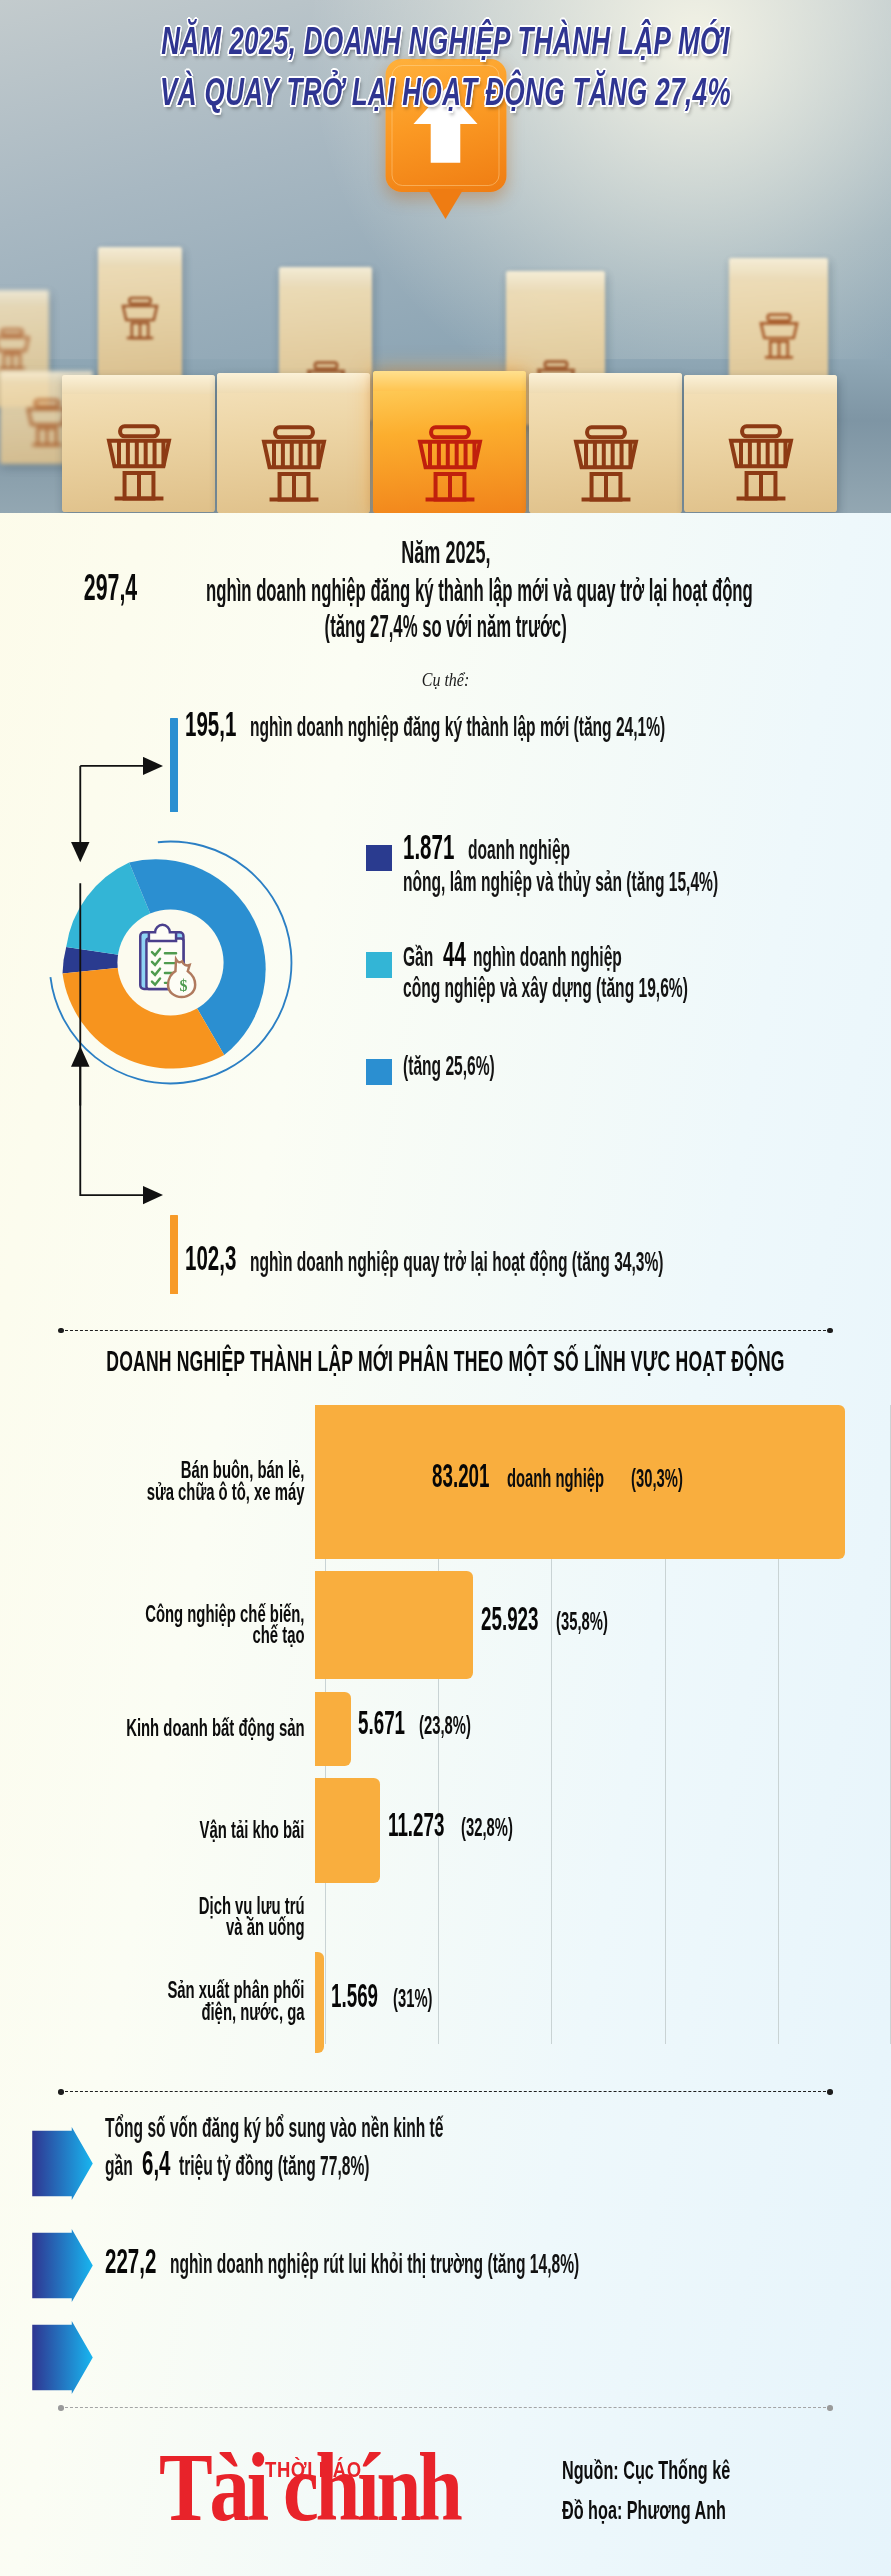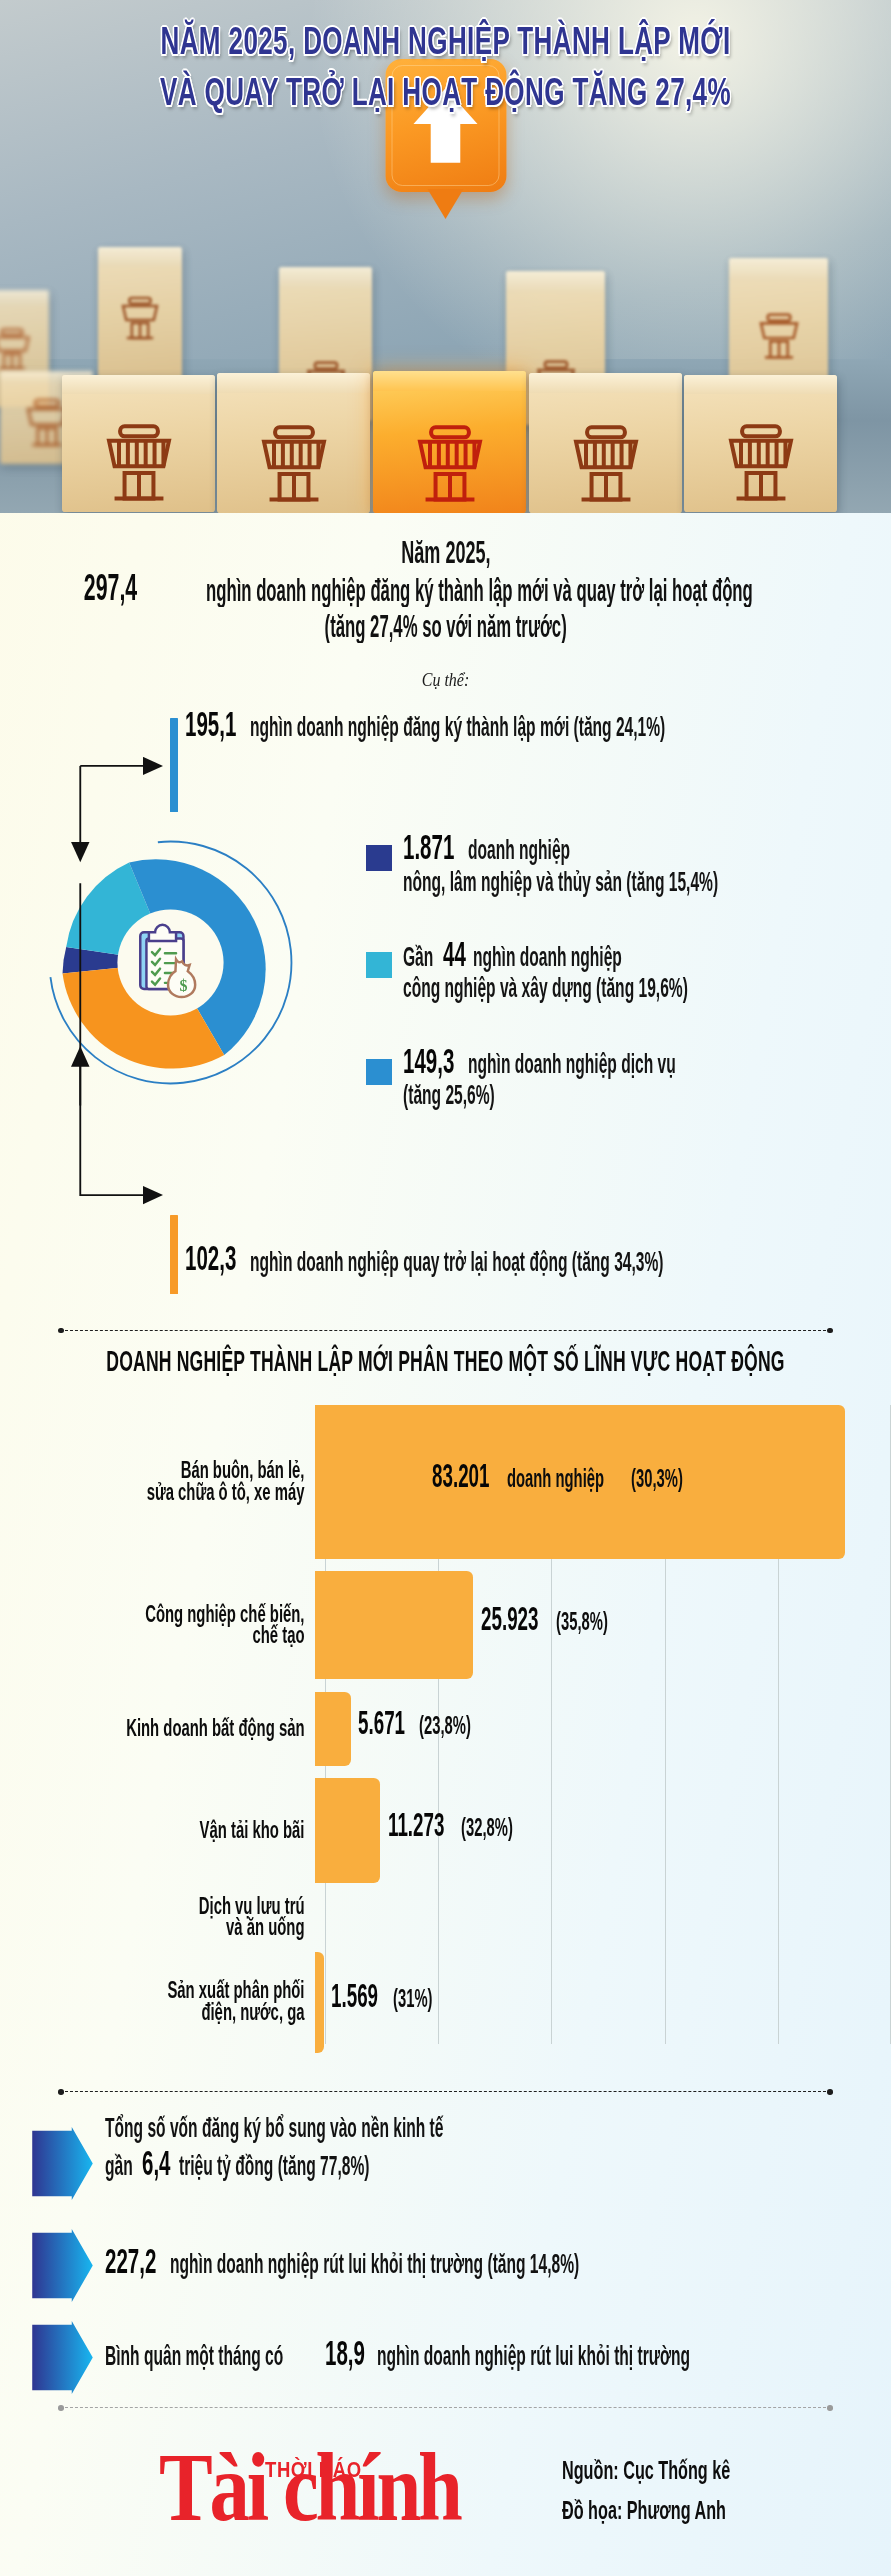--- a/index.html
+++ b/index.html
@@ -40,21 +40,21 @@
     background:linear-gradient(165deg,#ffb13c 0%,#fb9a24 45%,#ef7c12 100%);
     box-shadow:0 6.2px 16px rgba(180,90,10,.35); }
   .bubble:after { content:""; position:absolute; left:50%; bottom:-27px;
     transform:translateX(-50%); width:0;height:0;
     border-left:18.5px solid transparent; border-right:18.5px solid transparent;
     border-top:30px solid #ef7c12; }
   .bubble-inner { position:absolute; inset:6.2px; border-radius:11px;
     border:1.9px solid rgba(255,220,160,.45); }
   .uparrow { position:absolute; left:50%; top:28px; transform:translateX(-50%); }
 
-  .hero-title { position:absolute; left:0; right:0; top:17.3px; text-align:center; z-index:9; }
+  .hero-title { position:absolute; left:0; right:0; top:17.3px; text-align:center; z-index:9;font-style:italic; }
   .hero-title .ln { display:block;
     font-family:"Liberation Sans", sans-serif;
     font-weight:bold; font-size:28px; letter-spacing:0.4px; line-height:1.32;
     color:#2f3591; transform:scaleY(1.38) scaleX(.93); transform-origin:center top;
     text-shadow:
       -1.5px 0 0 #fff, 1.5px 0 0 #fff, 0 -1.5px 0 #fff, 0 1.5px 0 #fff,
       -1.2px -1.2px 0 #fff, 1.2px -1.2px 0 #fff, -1.2px 1.2px 0 #fff, 1.2px 1.2px 0 #fff,
       1.9px 2.5px 3.1px rgba(0,0,0,.32);
     margin-bottom:13.6px; }
 
@@ -409,22 +409,20 @@
           <div class="lg-text">
             <div><span class="norm">Gần</span>
               <span class="big">44</span>
               <span class="norm">nghìn doanh nghiệp</span></div>
             <div class="lg-line2"><span class="norm">công nghiệp và xây dựng (tăng 19,6%)</span></div>
           </div>
         </div>
         <div class="lg-item">
           <div class="swatch" style="background:#2b8fd1"></div>
           <div class="lg-text">
-            <div><span class="big">149,3</span>
-              <span class="norm">nghìn doanh nghiệp dịch vụ</span></div>
             <div class="lg-line2"><span class="norm">(tăng 25,6%)</span></div>
           </div>
         </div>
       </div>
     </div>
 
     <div class="sec-back">
       <div class="vbar-orange"></div>
       <div style="padding-top:35px;">
         <span class="big">102,3</span>
@@ -575,25 +573,20 @@
           <svg width="63" height="73" viewBox="0 0 102 118">
             <defs>
                 <linearGradient id="ag3" x1="0" y1="0" x2="1" y2="0">
               <stop offset="0" stop-color="#2f3591"></stop>
                   <stop offset="1" stop-color="#18b6f0"></stop>
                 </linearGradient>
               </defs>
             <path d="M2 6 L66 6 L66 0 L100 59 L66 118 L66 112 L2 112 Z" fill="url(#ag3)"></path>
           </svg>
         </div>
-        <div class="ln" style="padding-top:17.3px;">
-          <span class="norm">Bình quân một tháng có</span>
-          <span class="big">18,9</span>
-          <span class="norm">nghìn doanh nghiệp rút lui khỏi thị trường</span>
-        </div>
       </div>
     </div>
 
     <div class="divider light" style="margin-top:18.5px;">
         <div class="dash"></div>
       </div>
 
     <div class="footer">
       <div class="logo">
         <div class="thoibao">THỜI BÁO</div>

